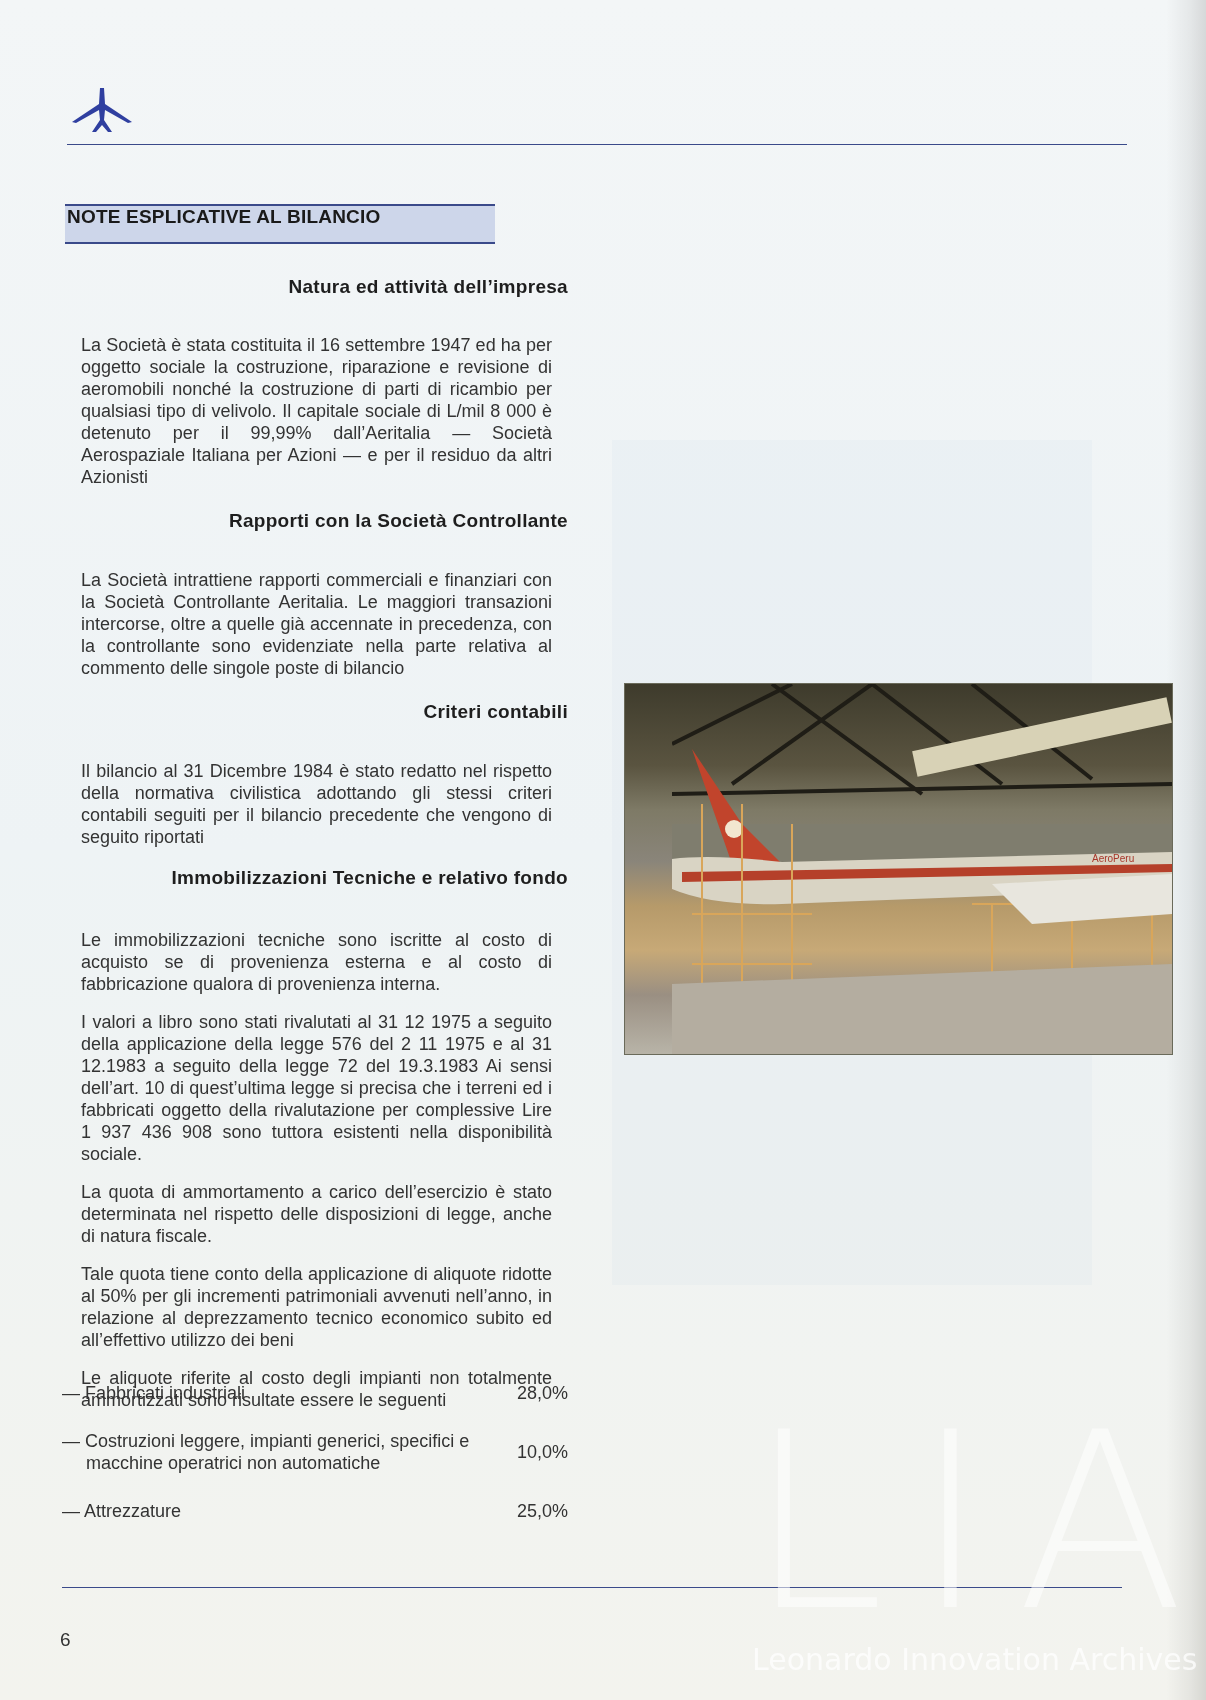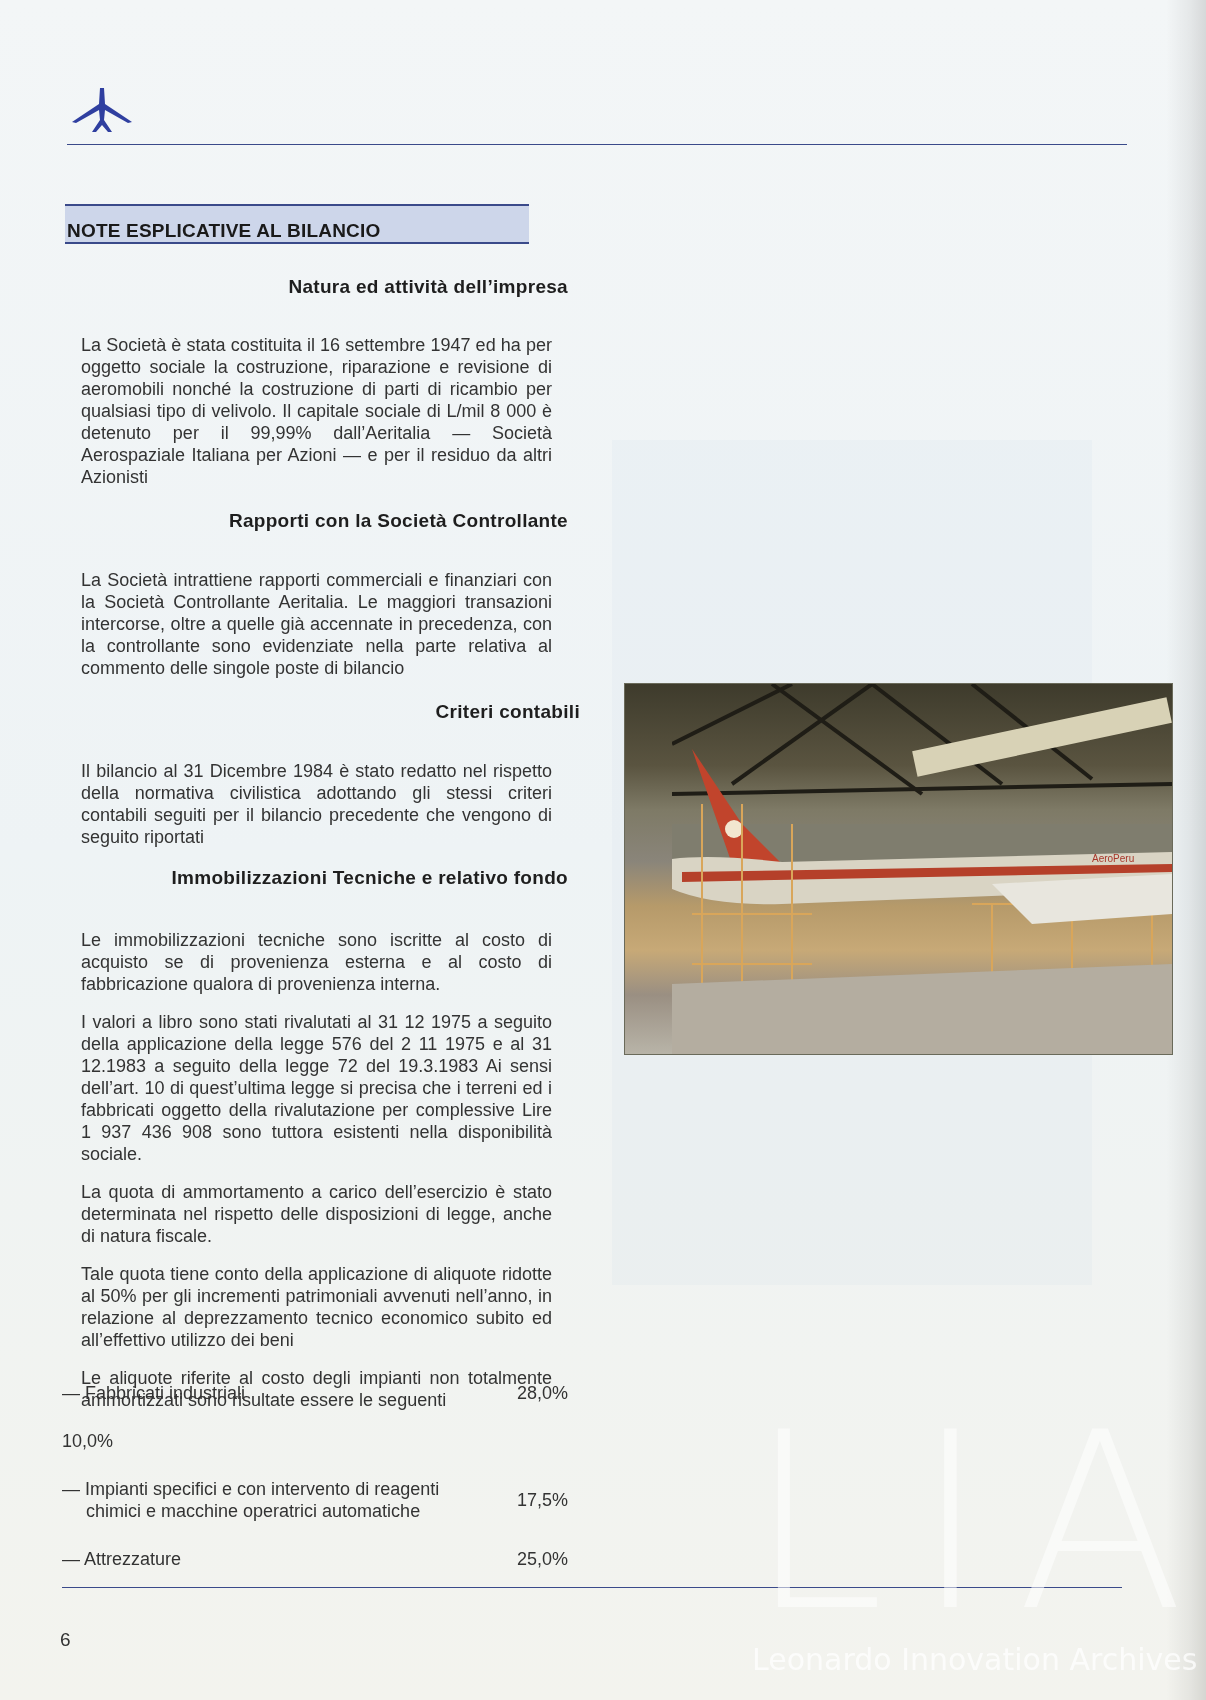--- a/index.html
+++ b/index.html
@@ -13,23 +13,23 @@
     background: linear-gradient(90deg, rgba(0,0,0,0) 0%, rgba(0,0,0,0.06) 60%, rgba(0,0,0,0.12) 100%);
   }
   .logo { position: absolute; left: 70px; top: 86px; width: 64px; height: 50px; }
   .top-rule { position: absolute; left: 67px; top: 144px; width: 1060px; height: 1px; background: #3a4a8a; }
   .bottom-rule { position: absolute; left: 62px; top: 1587px; width: 1060px; height: 1px; background: #3a4a8a; }
   .ghost-panel {
     position: absolute; left: 612px; top: 440px; width: 480px; height: 845px;
     background: rgba(200,215,230,0.12);
   }
   .title-bar {
-    position: absolute; left: 65px; top: 204px; width: 464px; height: 40px;
+    position: absolute; left: 65px; top: 204px; width: 430px; height: 40px;
     background: #cdd6ea; border-top: 2px solid #3a4a8a; border-bottom: 2px solid #3a4a8a;
-    box-sizing: border-box; display: flex; align-items: flex-end; padding-left: 2px;
+    box-sizing: border-box; display: flex; align-items: flex-start; padding-left: 2px;
   }
   .title-bar span { font-weight: bold; font-size: 19px; color: #1a1a1a; letter-spacing: 0.2px; }
   .col { position: absolute; left: 65px; width: 503px; }
   h2 { margin: 0; font-size: 19px; font-weight: bold; color: #1e1e1e; letter-spacing: 0.3px; text-align: right; }
   p { margin: 16px; font-size: 18px; line-height: 22px; color: #333; text-align: justify; }
   .rate-list { position: absolute; left: 62px; top: 1356px; width: 506px; font-size: 18px; line-height: 22px; color: #333; }
   .rate-row { display: flex; justify-content: space-between; align-items: center; margin-top: 26px; }
   .rate-label { width: 400px; padding-left: 24px; text-indent: -24px; }
   .rate-value { text-align: right; }
   .photo {
@@ -70,21 +70,21 @@
   <p>La Società è stata costituita il 16 settembre 1947 ed ha per oggetto sociale la costruzione, riparazione e revisione di aeromobili nonché la costruzione di parti di ricambio per qualsiasi tipo di velivolo. Il capitale sociale di L/mil 8 000 è detenuto per il 99,99% dall’Aeritalia — Società Aerospaziale Italiana per Azioni — e per il residuo da altri Azionisti</p>
 </div>
 
 <div class="col" style="top:510px;">
   <h2>Rapporti con la Società Controllante</h2>
 </div>
 <div class="col" style="top:553px;">
   <p>La Società intrattiene rapporti commerciali e finanziari con la Società Controllante Aeritalia. Le maggiori transazioni intercorse, oltre a quelle già accennate in precedenza, con la controllante sono evidenziate nella parte relativa al commento delle singole poste di bilancio</p>
 </div>
 
-<div class="col" style="top:701px;margin-left:12px;">
+<div class="col" style="top:701px;">
   <h2>Criteri contabili</h2>
 </div>
 <div class="col" style="top:744px;">
   <p>Il bilancio al 31 Dicembre 1984 è stato redatto nel rispetto della normativa civilistica adottando gli stessi criteri contabili seguiti per il bilancio precedente che vengono di seguito riportati</p>
 </div>
 
 <div class="col" style="top:867px;">
   <h2>Immobilizzazioni Tecniche e relativo fondo</h2>
 </div>
 <div class="col" style="top:913px;">
@@ -94,25 +94,22 @@
   <p>Tale quota tiene conto della applicazione di aliquote ridotte al 50% per gli incrementi patrimoniali avvenuti nell’anno, in relazione al deprezzamento tecnico economico subito ed all’effettivo utilizzo dei beni</p>
   <p>Le aliquote riferite al costo degli impianti non totalmente ammortizzati sono risultate essere le seguenti</p>
 </div>
 
 <div class="rate-list">
   <div class="rate-row">
     <span class="rate-label">— Fabbricati industriali</span>
     <span class="rate-value">28,0%</span>
   </div>
   <div class="rate-row">
+    <span class="rate-label">— Costruzioni leggere, impianti generici, specifici e macchine operatrici non automatiche</span>
     <span class="rate-value">10,0%</span>
-  </div>
-  <div class="rate-row">
-    <span class="rate-label">— Impianti specifici e con intervento di reagenti chimici e macchine operatrici automatiche</span>
-    <span class="rate-value">17,5%</span>
   </div>
   <div class="rate-row">
     <span class="rate-label">— Attrezzature</span>
     <span class="rate-value">25,0%</span>
   </div>
 </div>
 
 <div class="photo">
   <svg width="500" height="370" viewBox="0 0 500 370">
 

